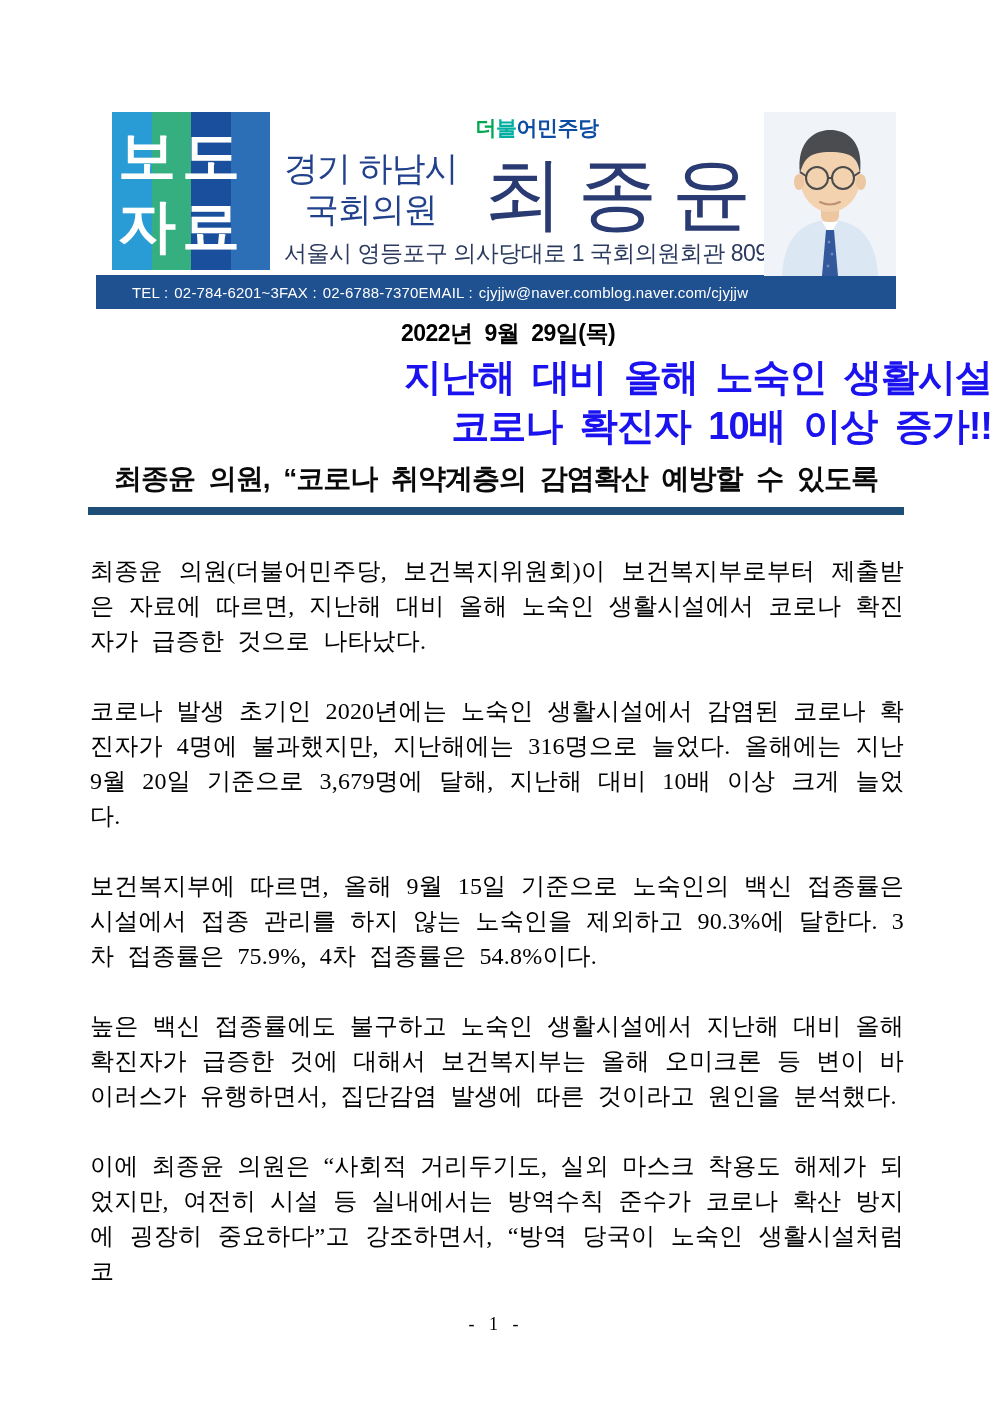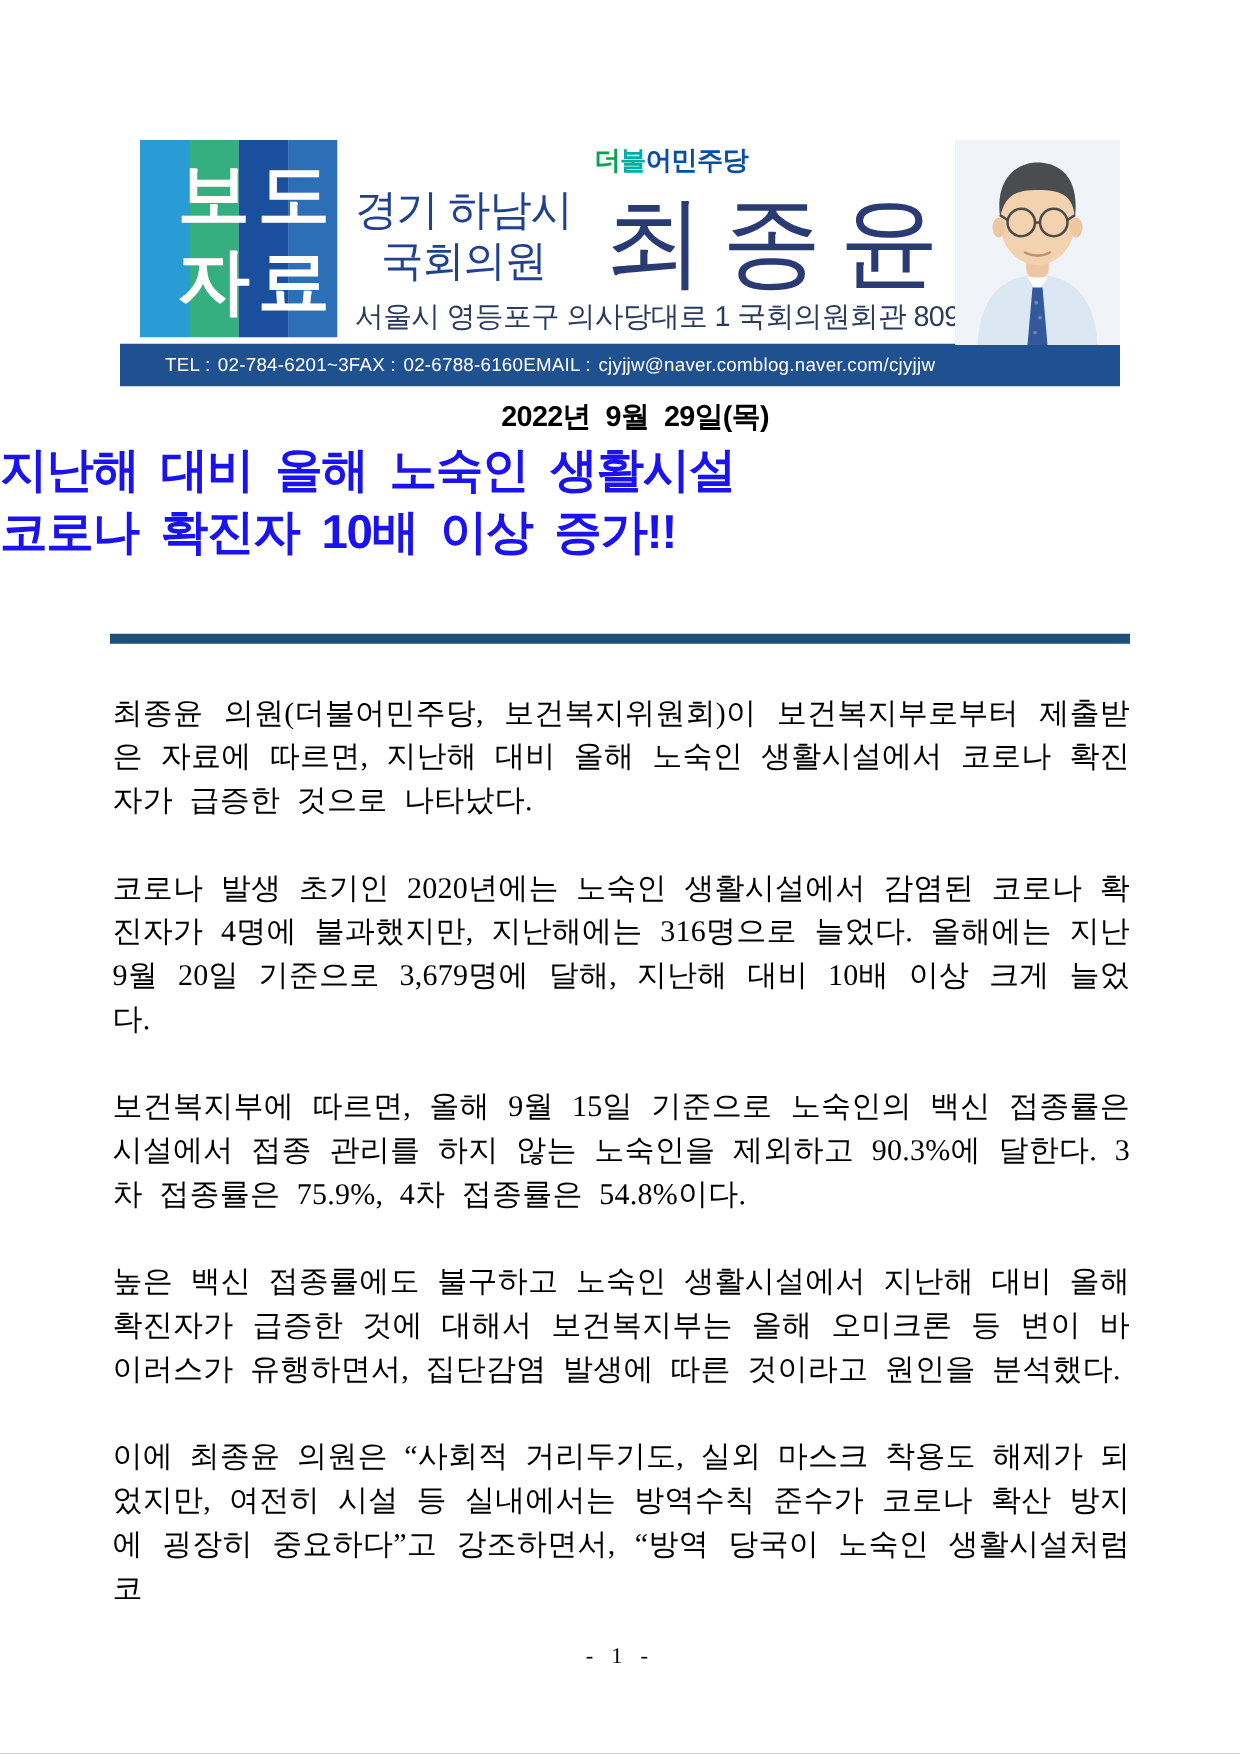--- a/index.html
+++ b/index.html
@@ -26,21 +26,21 @@
     overflow: hidden;
   }
   .logo .stripe { flex: 1 1 25%; height: 100%; }
   .stripe-1 { background: #2A9CD5; }
   .stripe-2 { background: #35AF7F; }
   .stripe-3 { background: #1A4F9E; }
   .stripe-4 { background: #2D6FB7; }
   .logo-text {
     position: absolute; inset: 0;
     display: flex; flex-direction: column;
-    align-items: flex-end; justify-content: center;
+    align-items: flex-start; justify-content: center;
     color: #fff; font-weight: 900;
     font-size: 58px; line-height: 70px; letter-spacing: 6px;
     text-indent: 6px;
   }
   .head-center {
     position: absolute; left: 188px; top: 2px;
     white-space: nowrap;
     text-align: center;
   }
   .party { font-size: 21px; font-weight: 800; letter-spacing: -0.5px; }
@@ -83,21 +83,21 @@
 
   
   .date-line {
     margin-top: 9px;
     text-align: center;
     font-size: 23px; font-weight: 600; color: #000;
     letter-spacing: -0.5px; word-spacing: 6px; padding-left: 24px;
   }
   .headline {
     margin-top: 4px;
-    text-align: left;
+    text-align: right;
     color: #1B12F0;
     font-size: 38px; font-weight: 800;
     line-height: 49px; letter-spacing: -1px; word-spacing: 8px;
   }
   .subhead {
     margin-top: 9px;
     text-align: center;
     color: #0a0a0a;
     font-size: 28px; font-weight: 800;
     line-height: 38px; letter-spacing: -1px; word-spacing: 7px;
@@ -191,37 +191,37 @@
         <path d="M56 90 Q66 95 76 90" fill="none" stroke="#c09076" stroke-width="2" stroke-linecap="round"></path>
       </svg>
     </div>
   </header>
 
   <div class="contact-bar">
     <span class="contact-item">
       <span class="lbl">TEL :</span><span>02-784-6201~3</span>
     </span>
     <span class="contact-item">
-      <span class="lbl">FAX :</span><span>02-6788-6160</span>
+      <span class="lbl">FAX :</span><span>02-6788-7370</span>
     </span>
     <span class="contact-item">
       <span class="lbl">EMAIL :</span><span>cjyjjw@naver.com</span>
     </span>
     <span class="contact-item">blog.naver.com/cjyjjw</span>
   </div>
 
   <div class="date-line">2022년 9월 29일(목)</div>
 
   <h1 class="headline">
     <span>지난해 대비 올해 노숙인 생활시설</span><br>
     <span>코로나 확진자 10배 이상 증가!!</span>
   </h1>
 
   <h2 class="subhead">
-    <br>
+    <span>최종윤 의원, “코로나 취약계층의 감염확산 예방할 수 있도록</span><br>
   </h2>
 
   <div class="divider"></div>
 
   <main class="body-text">
     <p>최종윤 의원(더불어민주당, 보건복지위원회)이 보건복지부로부터 제출받은 자료에 따르면, 지난해 대비 올해 노숙인 생활시설에서 코로나 확진자가 급증한 것으로 나타났다.</p>
     <p>코로나 발생 초기인 2020년에는 노숙인 생활시설에서 감염된 코로나 확진자가 4명에 불과했지만, 지난해에는 316명으로 늘었다. 올해에는 지난 9월 20일 기준으로 3,679명에 달해, 지난해 대비 10배 이상 크게 늘었다.</p>
     <p>보건복지부에 따르면, 올해 9월 15일 기준으로 노숙인의 백신 접종률은 시설에서 접종 관리를 하지 않는 노숙인을 제외하고 90.3%에 달한다. 3차 접종률은 75.9%, 4차 접종률은 54.8%이다.</p>
     <p>높은 백신 접종률에도 불구하고 노숙인 생활시설에서 지난해 대비 올해 확진자가 급증한 것에 대해서 보건복지부는 올해 오미크론 등 변이 바이러스가 유행하면서, 집단감염 발생에 따른 것이라고 원인을 분석했다.</p>
     <p>이에 최종윤 의원은 “사회적 거리두기도, 실외 마스크 착용도 해제가 되었지만, 여전히 시설 등 실내에서는 방역수칙 준수가 코로나 확산 방지에 굉장히 중요하다”고 강조하면서, “방역 당국이 노숙인 생활시설처럼 코</p>

